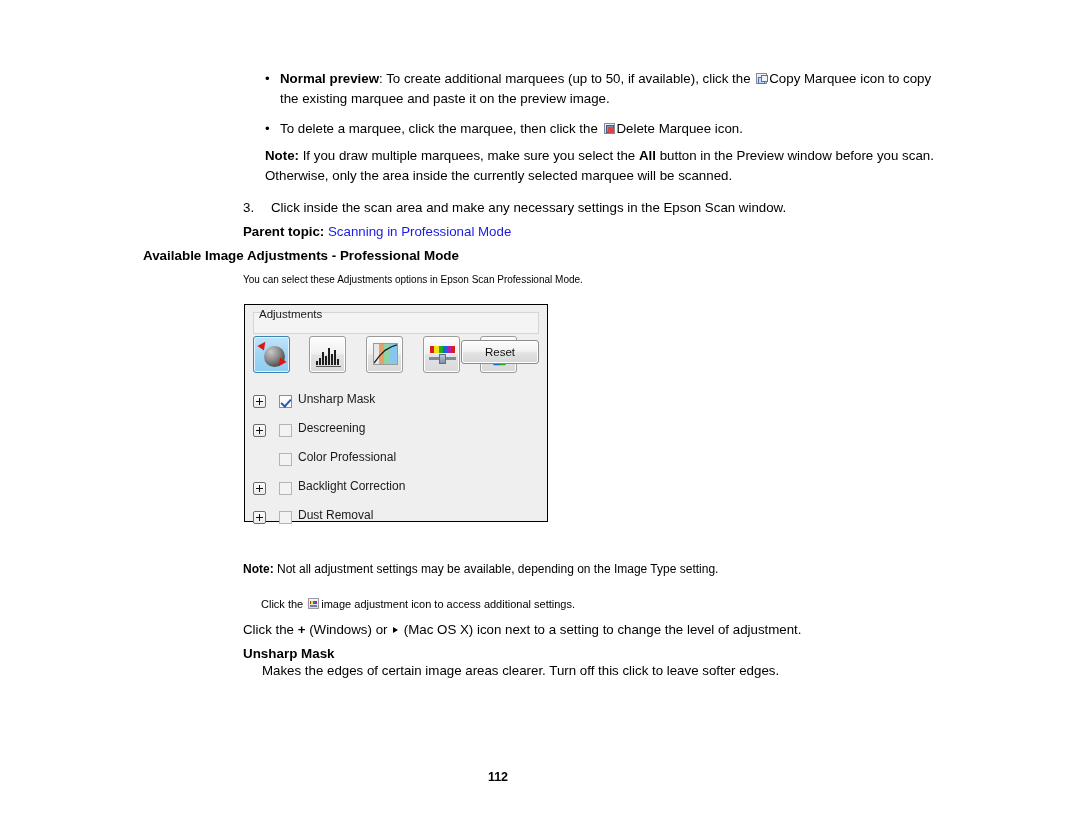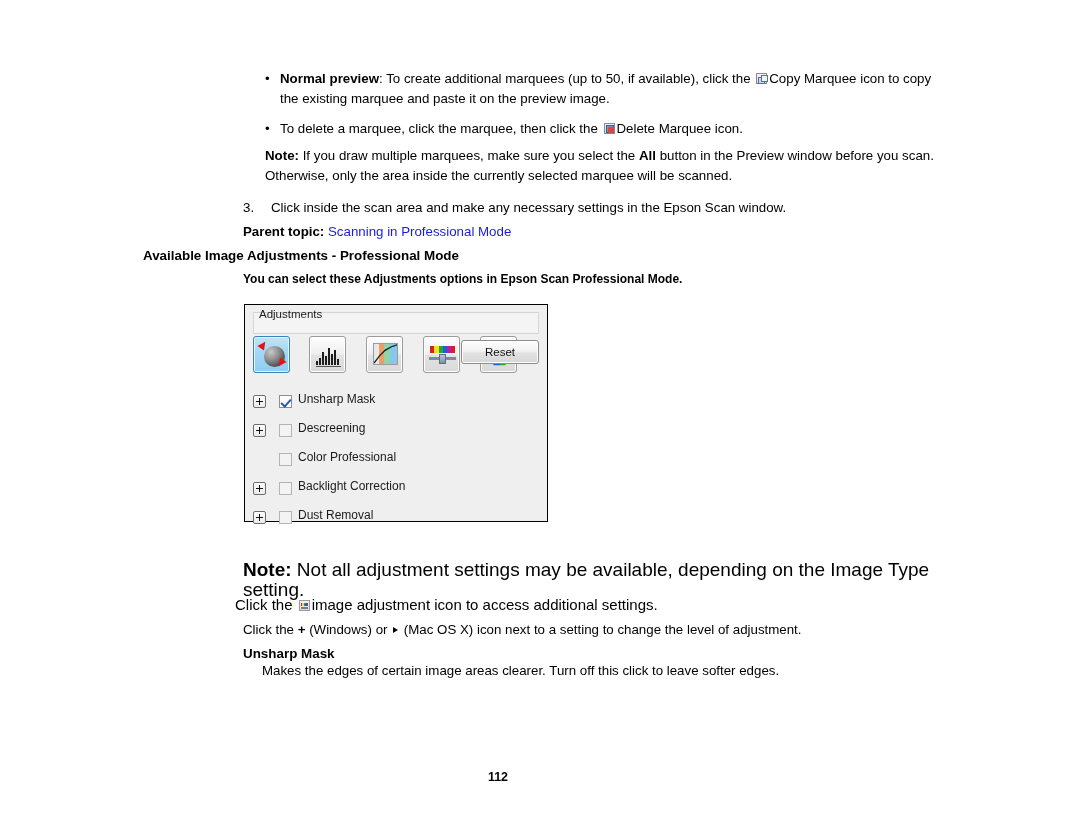--- a/index.html
+++ b/index.html
@@ -31,26 +31,26 @@
            display: flex; font-size: 13.3px; line-height: 19.5px; }
   .step3 .num { width: 28px; flex: 0 0 28px; }
 
   .parent-topic { position: absolute; left: 243px; top: 222px;
                   font-size: 13.3px; line-height: 19.5px; }
 
   .section-head { position: absolute; left: 143px; top: 246px;
                   font-size: 13.4px; font-weight: bold; line-height: 19.5px; }
 
   .intro-line { position: absolute; left: 243px; top: 270px;
-                font-size: 12px; line-height: 19.5px; font-weight: bold; }
+                font-size: 10px; line-height: 19.5px; }
 
   .note2 { position: absolute; left: 243px; top: 560px; width: 700px;
-           font-size: 19px; line-height: 19.5px; }
-  .line-a { position: absolute; left: 235px; top: 595px;
-            font-size: 15px; line-height: 19.5px; }
+           font-size: 12px; line-height: 19.5px; }
+  .line-a { position: absolute; left: 261px; top: 595px;
+            font-size: 11px; line-height: 19.5px; }
   .line-b { position: absolute; left: 243px; top: 620px;
             font-size: 13.3px; line-height: 19.5px; }
   .sub-head { position: absolute; left: 243px; top: 644px;
               font-size: 13.4px; font-weight: bold; line-height: 19.5px; }
   .sub-body { position: absolute; left: 262px; top: 661px;
               font-size: 13.3px; line-height: 19.5px; }
 
   .page-num { position: absolute; left: 0; top: 770px; width: 996px;
               text-align: center; font-size: 12.5px; font-weight: bold; }
 

